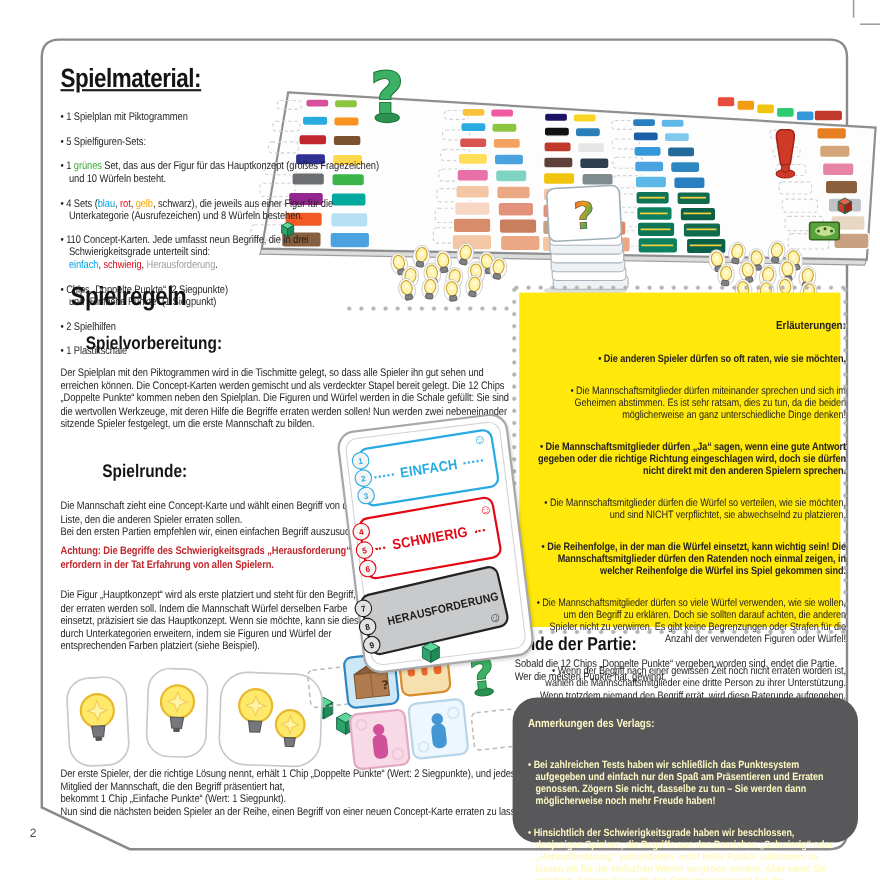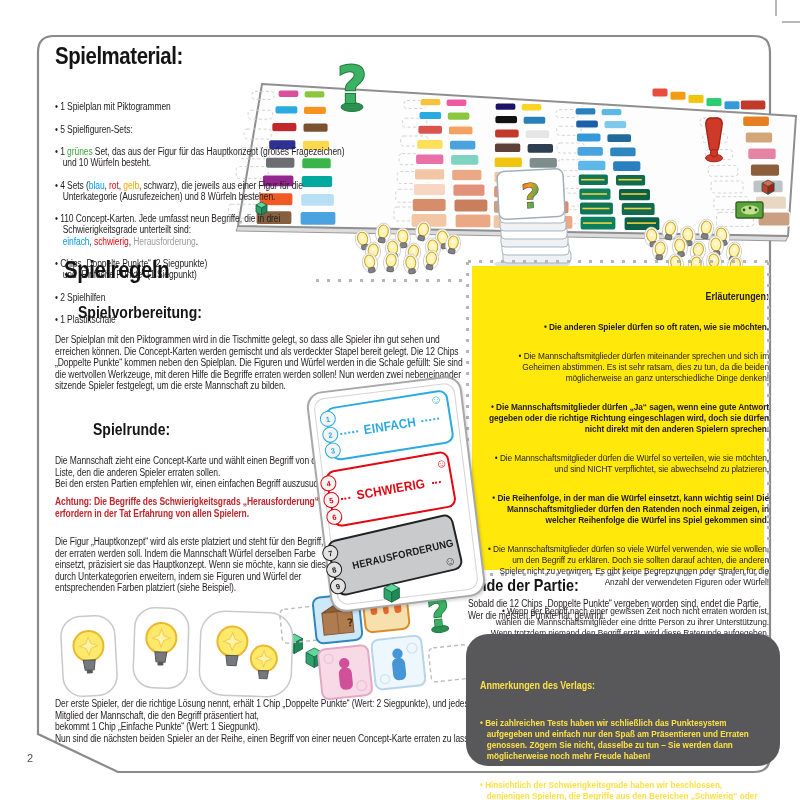--- a/index.html
+++ b/index.html
@@ -23,21 +23,21 @@
   .yframe .e-t{position:absolute;left:0;top:0;width:100%;height:7px;background-image:radial-gradient(circle,#b5b5b5 1.7px,transparent 1.9px);background-size:11px 7px;background-repeat:repeat-x;}
   .yframe .e-b{position:absolute;left:0;bottom:0;width:100%;height:7px;background-image:radial-gradient(circle,#b5b5b5 1.7px,transparent 1.9px);background-size:11px 7px;background-repeat:repeat-x;}
   .yframe .e-l{position:absolute;left:0;top:0;height:100%;width:7px;background-image:radial-gradient(circle,#b5b5b5 1.7px,transparent 1.9px);background-size:7px 11px;background-repeat:repeat-y;}
   .yframe .e-r{position:absolute;right:0;top:0;height:100%;width:7px;background-image:radial-gradient(circle,#b5b5b5 1.7px,transparent 1.9px);background-size:7px 11px;background-repeat:repeat-y;}
   .ybox{position:absolute;left:8px;top:8px;right:8px;bottom:8px;background:#ffe80a;padding:6px 8px 4px 8px;box-sizing:border-box;}
   .ytitle{font-size:10.5px;font-weight:800;margin-bottom:1px;}
   .ybul{font-size:9.8px;line-height:11px;letter-spacing:-.1px;padding-left:8px;text-indent:-8px;}
   .ybul.bb{font-weight:700;}
   
   .dbox{left:466px;top:634px;width:314px;height:132px;background:#58585a;border-radius:22px;z-index:2;
-        padding:27px 14px;box-sizing:border-box;color:#fde047;}
+        padding:0 14px;box-sizing:border-box;color:#fef9c3;}
   .dtitle{font-size:10.5px;font-weight:800;margin-bottom:8px;}
   .dbul{font-size:9.6px;line-height:11px;font-weight:700;padding-left:8px;text-indent:-8px;}
   
   .lcard{left:318px;top:383px;width:152px;height:218px;transform:rotate(-7deg);z-index:3;
          background:#fff;border:2px solid #a8a8a8;border-radius:16px;box-shadow:1px 2px 3px rgba(0,0,0,.15);}
   .lcard .inner{position:absolute;inset:5px;border:1.5px solid #d4d4d4;border-radius:11px;}
   .zone{position:absolute;border:2.5px solid;border-radius:9px;background:#fff;}
   .zone .lvl{display:flex;align-items:center;gap:3px;height:100%;padding:0 10px;}
   .zone .ld{flex:1;border-top:2.2px dotted currentColor;margin-top:2px;opacity:.95;}
   .zone .lab{font-weight:800;font-size:13px;letter-spacing:.2px;transform:scaleX(.9);white-space:nowrap;}
@@ -477,21 +477,21 @@
           <rect x="390.5" y="660.5" width="13" height="22" rx="5.5" fill="#4596d4"></rect>
       </g>
       <rect x="428" y="654" width="40" height="34" rx="5" fill="none" stroke="#bcbcbc" stroke-width="1.4" stroke-dasharray="4 3"></rect>
       <g>
         <ellipse cx="442" cy="636" rx="8.5" ry="3.4" fill="#2a9150" stroke="#1f7a3c"></ellipse>
         <text x="442" y="633" text-anchor="middle" font-family="DejaVu Sans, sans-serif" font-size="38" font-weight="bold" fill="#3cb064" stroke="#1f7a3c" stroke-width="1.6" paint-order="stroke">?</text>
       </g>
     </g>
   </svg>
 
-  <div class="abs z2" style="left:55px;top:42px;">
+  <div class="abs z2" style="left:55px;top:58px;text-decoration:underline;">
     <div class="tx h1">Spielmaterial:</div>
   </div>
 
   <div class="abs tx list z2" style="left:55px;top:90px;width:350px;">
     <div class="li"><span>• </span><span>1 Spielplan mit Piktogrammen</span></div>
     <div class="li"><span>• </span><span>5 Spielfiguren-Sets:</span></div>
     <div class="li"><span>• </span><span>1 </span><span class="cg">grünes</span><span> Set, das aus der Figur für das Hauptkonzept (großes Fragezeichen) und 10 Würfeln besteht.</span></div>
     <div class="li"><span>• </span><span>4 Sets (</span><span class="cb">blau</span><span>, </span><span class="cr">rot</span><span>, </span><span class="cy">gelb</span><span>, </span><span>schwarz</span><span>), die jeweils aus einer Figur für die Unterkategorie (Ausrufezeichen) und 8 Würfeln bestehen.</span></div>
     <div class="li"><span>• </span><span>110 Concept-Karten. Jede umfasst neun Begriffe, die in drei Schwierigkeitsgrade unterteilt sind:
 </span><span class="cb">einfach</span><span>, </span><span class="cr">schwierig</span><span>, </span><span class="cgy">Herausforderung</span><span>.</span></div>

